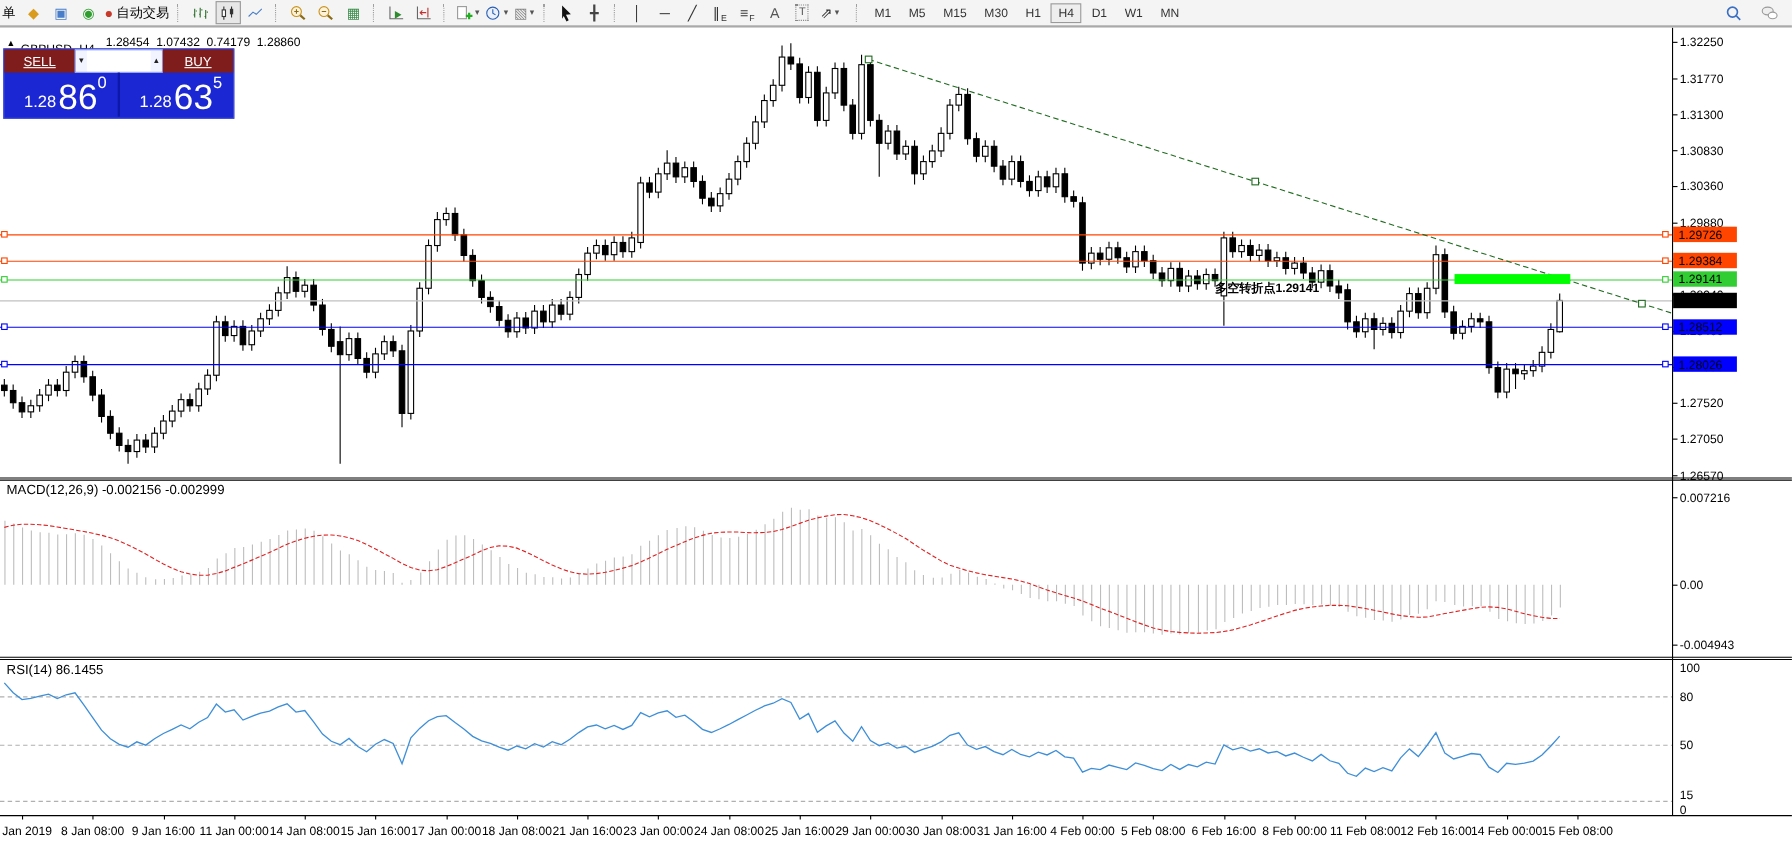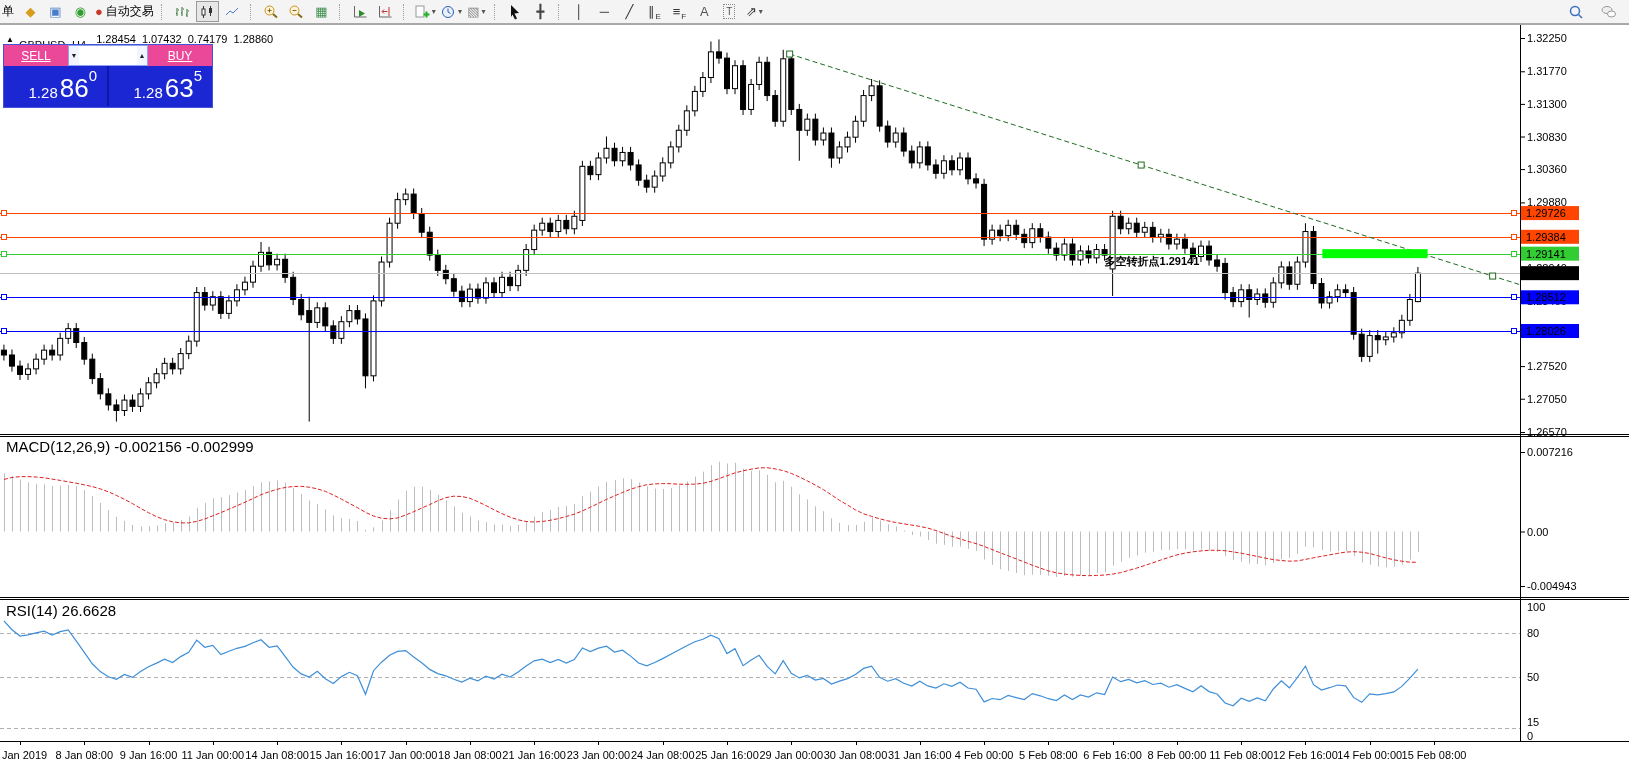--- a/index.html
+++ b/index.html
@@ -31,36 +31,36 @@
   .chart-head{position:absolute;left:6px;top:27px;z-index:5;font-size:11px;color:#000;
     display:flex;align-items:center;white-space:nowrap;}
   .chart-head .collapse{font-size:8px;margin-right:5px;}
   .chart-head .sym{margin-right:10px;margin-top:12px;}
   .chart-head .ohlcv{margin-right:6px;}
 
   
   .quote-panel{position:absolute;left:3px;top:44px;z-index:5;width:208px;height:62px;
     background:#1B27D2;border:1px solid #4553d8;color:#fff;}
   .qp-top{display:flex;align-items:stretch;height:21px;}
-  .qp-sell,.qp-buy{flex:0 0 64px;background:#ec4899;color:#fff;border:none;font-size:12px;
+  .qp-sell,.qp-buy{flex:0 0 64px;background:#7f1d1d;color:#fff;border:none;font-size:12px;
     font-family:"Liberation Sans",sans-serif;cursor:pointer;}
   .qp-sell u,.qp-buy u{text-decoration:underline;}
   .qp-vol{flex:1;display:flex;align-items:stretch;background:#fff;border:1px solid #8ea0f0;}
   .qp-dn,.qp-up{width:15px;background:#f2f4ff;color:#222;border:none;font-size:7px;padding:0;cursor:pointer;}
   .qp-input{width:100%;min-width:0;border:none;outline:none;text-align:right;font-size:12px;
     padding-right:5px;font-family:"Liberation Sans",sans-serif;color:#000;}
   .qp-prices{display:flex;height:40px;}
   .qp-bid,.qp-ask{flex:1;display:flex;align-items:flex-end;justify-content:flex-end;
     padding:0 10px 4px 0;}
   .qp-bid{border-right:2px solid #0d17a8;}
   .qp-prices .sm{font-size:15px;line-height:18px;margin-right:2px;}
-  .qp-prices .big{font-size:26px;line-height:28px;font-weight:400;}
+  .qp-prices .big{font-size:32px;line-height:28px;font-weight:400;}
   .qp-prices .sup{font-size:15px;line-height:15px;align-self:flex-start;margin-top:2px;}
 
-  .ind-label{position:absolute;left:6px;z-index:5;font-size:15px;color:#000;white-space:nowrap;}
+  .ind-label{position:absolute;left:6px;z-index:5;font-size:12px;color:#000;white-space:nowrap;}
   #macd-label{top:438px;}
   #rsi-label{top:602px;}
 </style>
 </head>
 <body>
 
 <div class="app">
 
   <svg id="chart-svg" width="1629" height="770">
       <g>
@@ -892,20 +892,32 @@
           <span class="glyph" style="color: rgb(85, 85, 85);">A</span>
         </span>
         <span class="tb-btn">
           <span class="glyph boxed" style="color: rgb(85, 85, 85);">T</span>
         </span>
         <span class="tb-btn">
           <span class="glyph" style="color: rgb(51, 51, 51);">⇗</span>
           <span class="caret">▾</span>
         </span>
       </span>
+    <span id="tb-timeframes" class="tb-tfs">
+        <span class="tb-sep"></span>
+        <span class="tf">M1</span>
+        <span class="tf">M5</span>
+        <span class="tf">M15</span>
+        <span class="tf">M30</span>
+        <span class="tf">H1</span>
+        <span class="tf active">H4</span>
+        <span class="tf">D1</span>
+        <span class="tf">W1</span>
+        <span class="tf">MN</span>
+      </span>
     <span id="tb-right" class="tb-right">
         <span class="tb-btn">
           <svg width="16" height="16" viewBox="0 0 16 16">
             <circle cx="7" cy="7" r="4.5" fill="none" stroke="#3b6fc4" stroke-width="1.5"></circle>
             <line x1="10.5" y1="10.5" x2="14" y2="14" stroke="#3b6fc4" stroke-width="1.5"></line>
           </svg>
         </span>
         <span class="tb-btn">
           <svg width="16" height="16" viewBox="0 0 16 16">
             <ellipse cx="6" cy="6" rx="5" ry="3.5" fill="#eee" stroke="#999"></ellipse>
@@ -942,15 +954,15 @@
       </div>
       <div class="qp-ask">
         <span class="sm">1.28</span>
         <span class="big">63</span>
         <span class="sup">5</span>
       </div>
     </div>
   </div>
 
   <div id="macd-label" class="ind-label">MACD(12,26,9) -0.002156 -0.002999</div>
-  <div id="rsi-label" class="ind-label">RSI(14) 26.6628</div>
+  <div id="rsi-label" class="ind-label">RSI(14) 86.1455</div>
 
 </div>
 
 </body></html>

